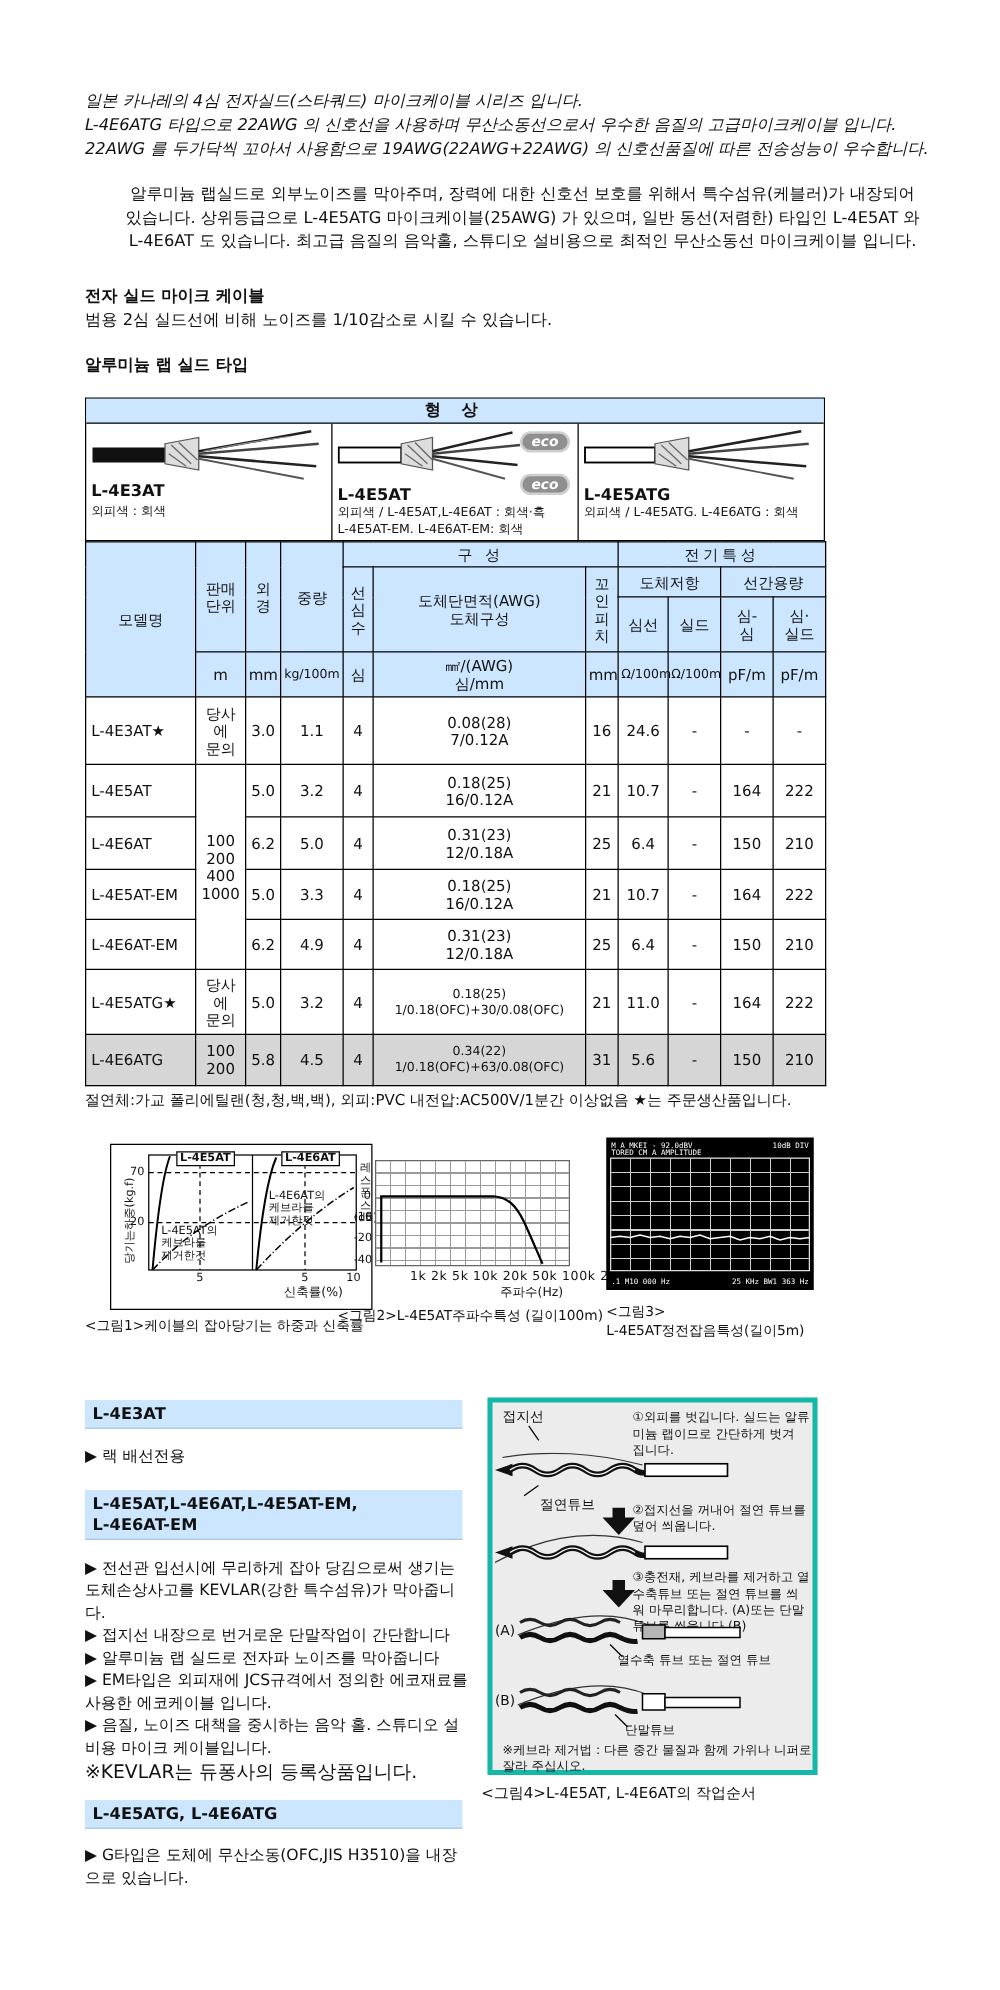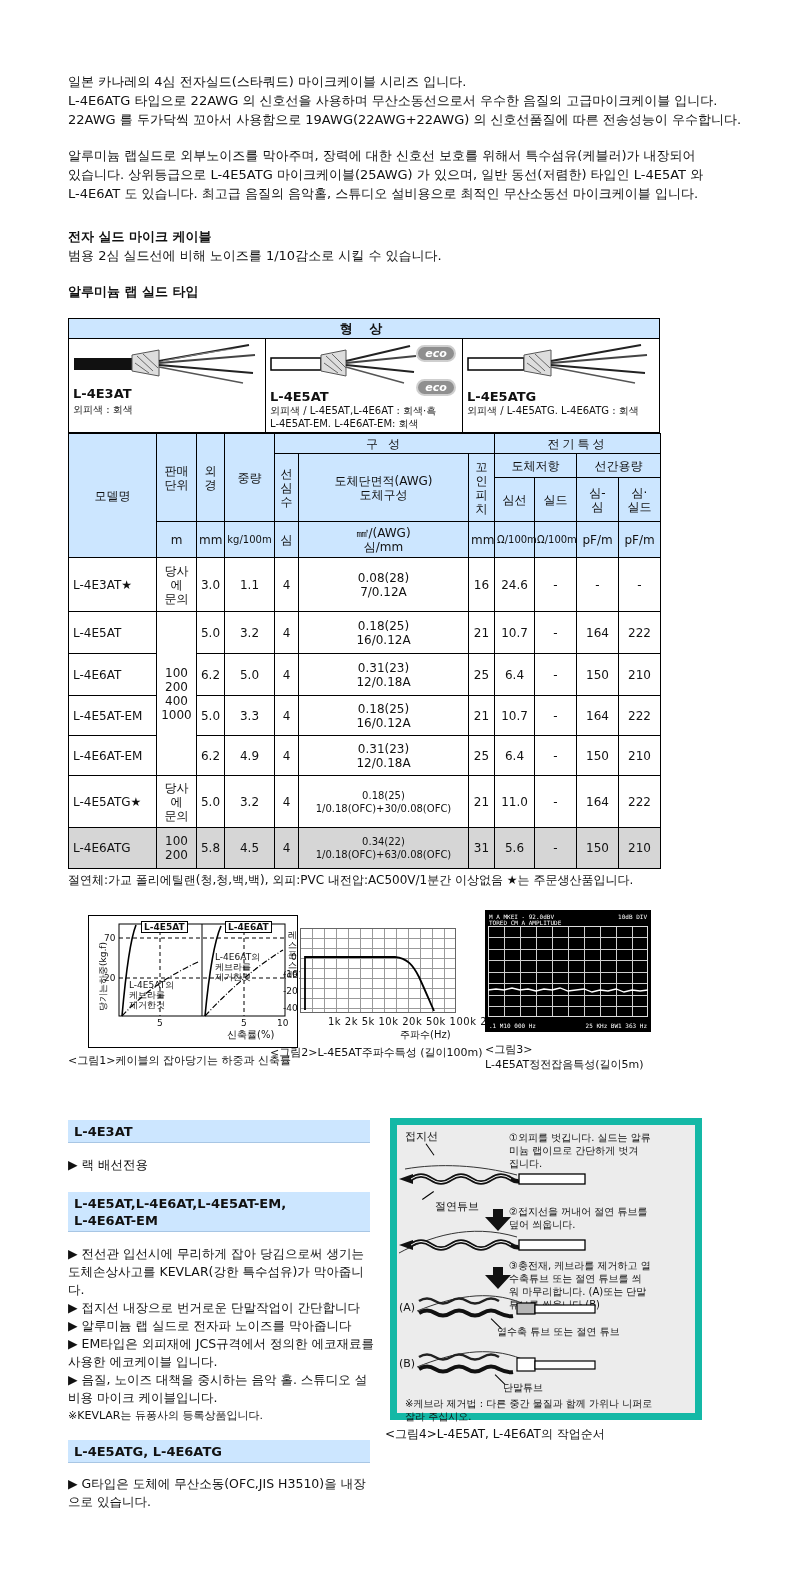--- a/index.html
+++ b/index.html
@@ -61,33 +61,33 @@
       repeating-linear-gradient(to bottom, transparent 0 10.5px, #cfcfcf 10.5px 11.5px); }
   .scope .t { position:absolute; white-space:nowrap; }
 
   
   .sec-bar { left:68px; width:302px; background:#cce6ff; border-bottom:1px solid #a8c6e4;
              font-weight:bold; padding:3px 6px 2px 6px; line-height:17px; white-space:pre-line; }
   .bullets { left:68px; width:306px; font-size:12.5px; line-height:18px; }
   .bullets p { margin:0; }
 
   
-  .diag { left:390px; top:1118px; width:312px; height:302px; border:7px solid #14b8a6; background:#ececec; }
+  .diag { left:390px; top:1118px; width:264px; height:302px; border:4px solid #14b8a6; background:#ececec; }
   .diag .t10 { position:absolute; font-size:10px; line-height:13px; white-space:pre-line; }
   .diag .t11 { position:absolute; font-size:11px; }
   .leader { position:absolute; width:14px; height:1px; background:#000; }
 </style>
 </head>
 <body>
 <div id="page">
 
-<div class="abs para" style="left:68px; top:72px; width:700px;">일본 카나레의 4심 전자실드(스타쿼드) 마이크케이블 시리즈 입니다.
+<div class="abs para" style="left:68px; top:72px; width:700px;font-style:italic;">일본 카나레의 4심 전자실드(스타쿼드) 마이크케이블 시리즈 입니다.
 L-4E6ATG 타입으로 22AWG 의 신호선을 사용하며 무산소동선으로서 우수한 음질의 고급마이크케이블 입니다.
 22AWG 를 두가닥씩 꼬아서 사용함으로 19AWG(22AWG+22AWG) 의 신호선품질에 따른 전송성능이 우수합니다.</div>
-<div class="abs para" style="left:68px; top:146px; width:700px;">알루미늄 랩실드로 외부노이즈를 막아주며, 장력에 대한 신호선 보호를 위해서 특수섬유(케블러)가 내장되어
+<div class="abs para" style="left:68px; top:146px; width:700px;text-align:center;">알루미늄 랩실드로 외부노이즈를 막아주며, 장력에 대한 신호선 보호를 위해서 특수섬유(케블러)가 내장되어
 있습니다. 상위등급으로 L-4E5ATG 마이크케이블(25AWG) 가 있으며, 일반 동선(저렴한) 타입인 L-4E5AT 와
 L-4E6AT 도 있습니다. 최고급 음질의 음악홀, 스튜디오 설비용으로 최적인 무산소동선 마이크케이블 입니다.</div>
 
 <div class="abs b" style="left:68px; top:228px;">전자 실드 마이크 케이블</div>
 <div class="abs" style="left:68px; top:247px;">범용 2심 실드선에 비해 노이즈를 1/10감소로 시킬 수 있습니다.</div>
 <div class="abs b" style="left:68px; top:283px;">알루미늄 랩 실드 타입</div>
 
 <div class="abs shape-wrap">
   <div class="shape-head">형 상</div>
   <div class="shape-body">
@@ -374,21 +374,21 @@
 
 <div class="abs sec-bar" style="top:1192px;">L-4E5AT,L-4E6AT,L-4E5AT-EM,
 L-4E6AT-EM</div>
 <div class="abs bullets" style="top:1245px;">
   <p>▶ 전선관 입선시에 무리하게 잡아 당김으로써 생기는 도체손상사고를 KEVLAR(강한 특수섬유)가 막아줍니다.</p>
   <p>▶ 접지선 내장으로 번거로운 단말작업이 간단합니다</p>
   <p>▶ 알루미늄 랩 실드로 전자파 노이즈를 막아줍니다</p>
   <p>▶ EM타입은 외피재에 JCS규격에서 정의한 에코재료를 사용한 에코케이블 입니다.</p>
   <p>▶ 음질, 노이즈 대책을 중시하는 음악 홀. 스튜디오 설비용 마이크 케이블입니다.</p>
 </div>
-<div class="abs" style="left:68px; top:1408px; font-size:11px;">※KEVLAR는 듀퐁사의 등록상품입니다.</div>
+<div class="abs" style="left:68px; top:1408px; font-size:15px;">※KEVLAR는 듀퐁사의 등록상품입니다.</div>
 
 <div class="abs sec-bar" style="top:1440px;">L-4E5ATG, L-4E6ATG</div>
 <div class="abs bullets" style="top:1475px;">
   <p>▶ G타입은 도체에 무산소동(OFC,JIS H3510)을 내장으로 있습니다.</p>
 </div>
 
 <div class="abs diag">
   <span class="t11" style="left:8px; top:4px;">접지선</span>
   <div class="leader" style="left:26px; top:24px; transform:rotate(55deg);"></div>
   <div class="t10" style="left:112px; top:6px; width:155px;">①외피를 벗깁니다. 실드는 알류

